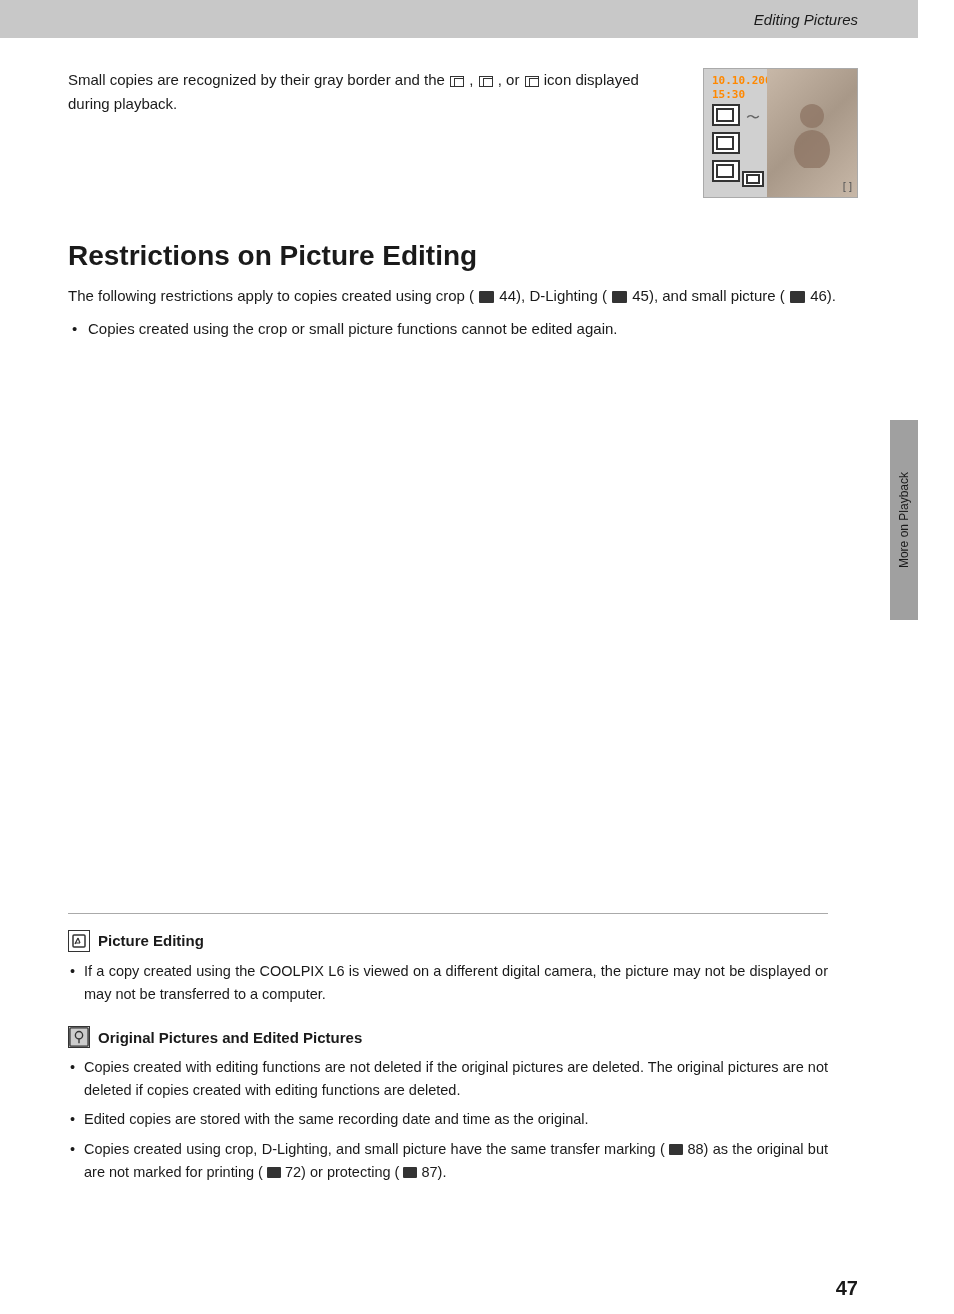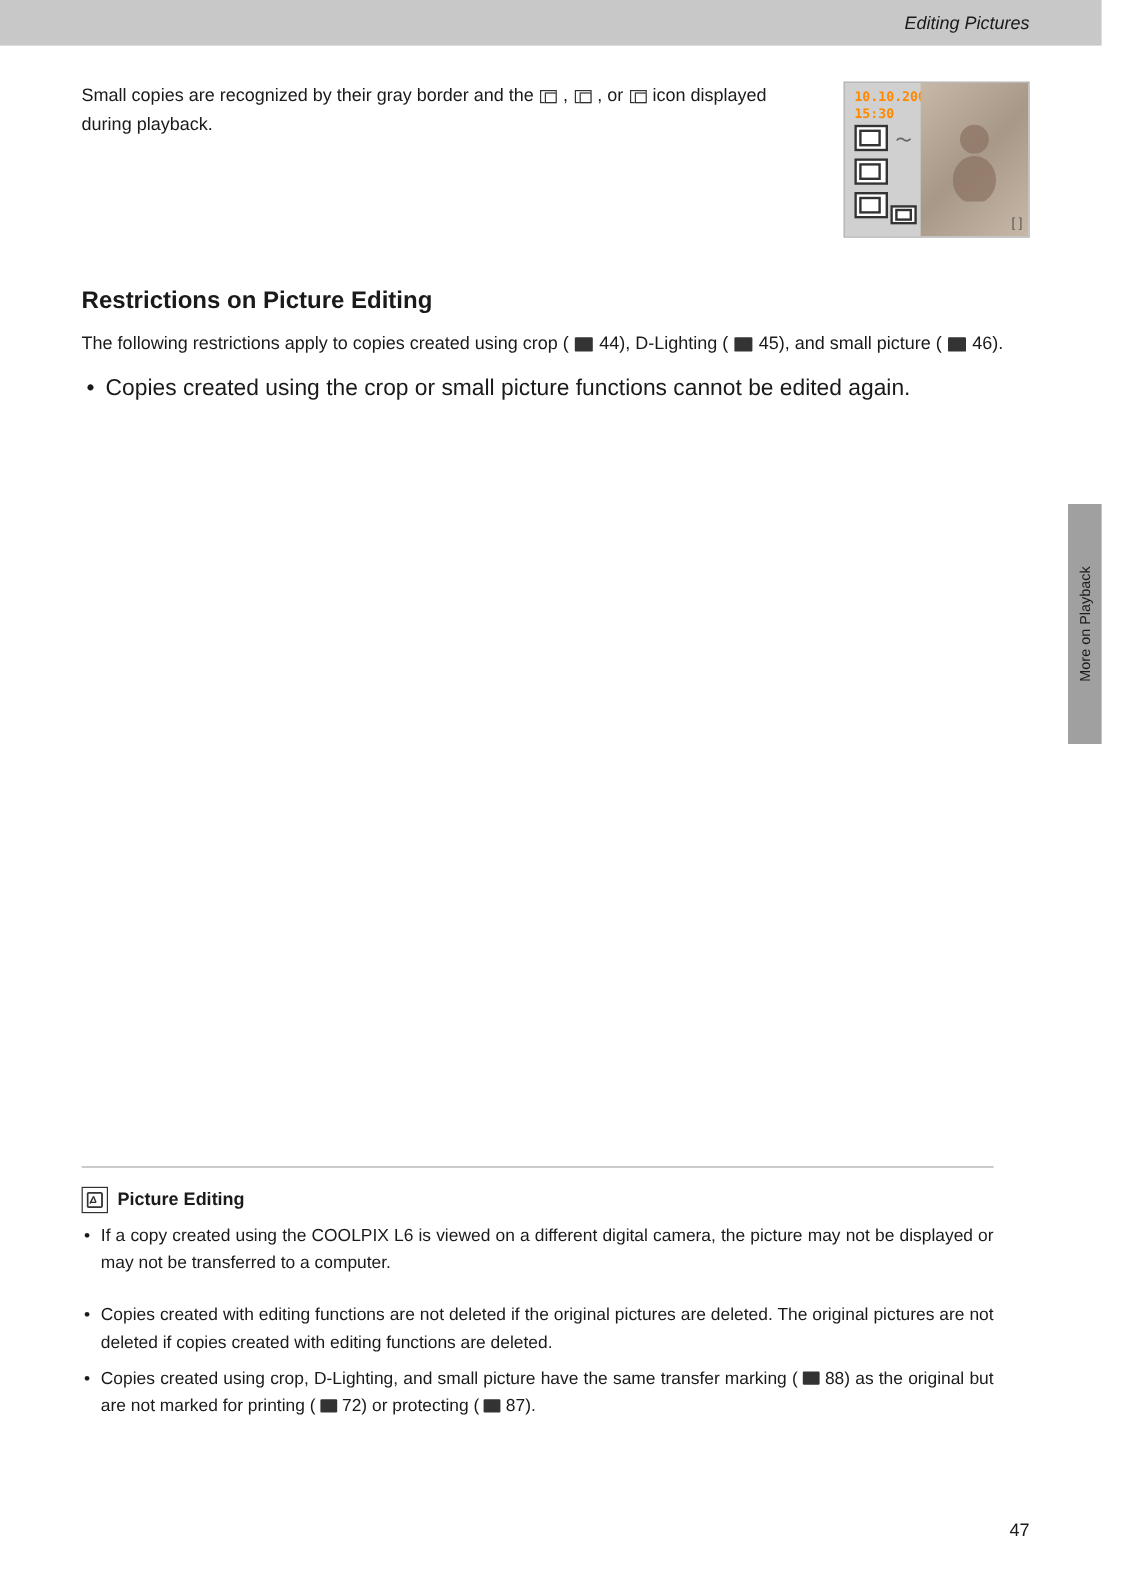--- a/index.html
+++ b/index.html
@@ -128,21 +128,21 @@
       right: 0;
       top: 0;
       width: 90px;
       height: 100%;
       background: #b8b0a8;
       overflow: hidden;
     }
 
     
     .section-heading {
-      font-size: 20px;
+      font-size: 28px;
       font-weight: bold;
       color: #1a1a1a;
       margin-bottom: 12px;
     }
 
     
     .body-text {
       font-size: 15px;
       line-height: 1.65;
       color: #1a1a1a;
@@ -151,21 +151,21 @@
     }
 
     
     .bullet-list {
       list-style: none;
       padding: 0;
       margin-bottom: 16px;
     }
 
     .bullet-list li {
-      font-size: 19px;
+      font-size: 15px;
       line-height: 1.65;
       color: #1a1a1a;
       padding-left: 20px;
       position: relative;
       margin-bottom: 8px;
       text-align: justify;
     }
 
     .bullet-list li::before {
       content: '•';
@@ -266,24 +266,24 @@
     .divider {
       width: 100%;
       height: 1px;
       background: #aaa;
       margin: 16px 0;
     }
 
     
     .page-number {
       position: absolute;
-      bottom: 30px;
+      bottom: 14px;
       right: 60px;
-      font-size: 15px;
-      font-weight: normal;
+      font-size: 20px;
+      font-weight: bold;
       color: #1a1a1a;
     }
 
     
     .bottom-section {
       padding: 0 60px 60px 68px;
       position: absolute;
       bottom: 50px;
       left: 0;
       right: 30px;
@@ -389,22 +389,33 @@
           </svg>
         </div>
         <span class="note-title">Picture Editing</span>
       </div>
       <ul class="note-list">
         <li>If a copy created using the COOLPIX L6 is viewed on a different digital camera, the picture may not be displayed or may not be transferred to a computer.</li>
       </ul>
     </div>
 
     <div class="note-block">
+      <div class="note-heading-row">
+        <div class="note-icon-q">
+          <svg width="22" height="22" viewBox="0 0 22 22">
+            <rect x="1" y="1" width="20" height="20" fill="#ccc" stroke="#333" stroke-width="1.5" rx="1"></rect>
+            <circle cx="11" cy="9" r="4" fill="none" stroke="#333" stroke-width="1.5"></circle>
+            <line x1="11" y1="13" x2="11" y2="18" stroke="#333" stroke-width="1.5"></line>
+          </svg>
+        </div>
+        <span class="note-title">Original Pictures and Edited Pictures</span>
+      </div>
       <ul class="note-list">
         <li>Copies created with editing functions are not deleted if the original pictures are deleted. The original pictures are not deleted if copies created with editing functions are deleted.</li>
+        <li>Edited copies are stored with the same recording date and time as the original.</li>
         <li>
           Copies created using crop, D-Lighting, and small picture have the same transfer marking (
           <span style="display:inline-block;width:14px;height:11px;background:#333;vertical-align:middle;border-radius:1px;"></span>
            88) as the original but are not marked for printing (
           <span style="display:inline-block;width:14px;height:11px;background:#333;vertical-align:middle;border-radius:1px;"></span>
            72) or protecting (
           <span style="display:inline-block;width:14px;height:11px;background:#333;vertical-align:middle;border-radius:1px;"></span>
            87).
         </li>
       </ul>

